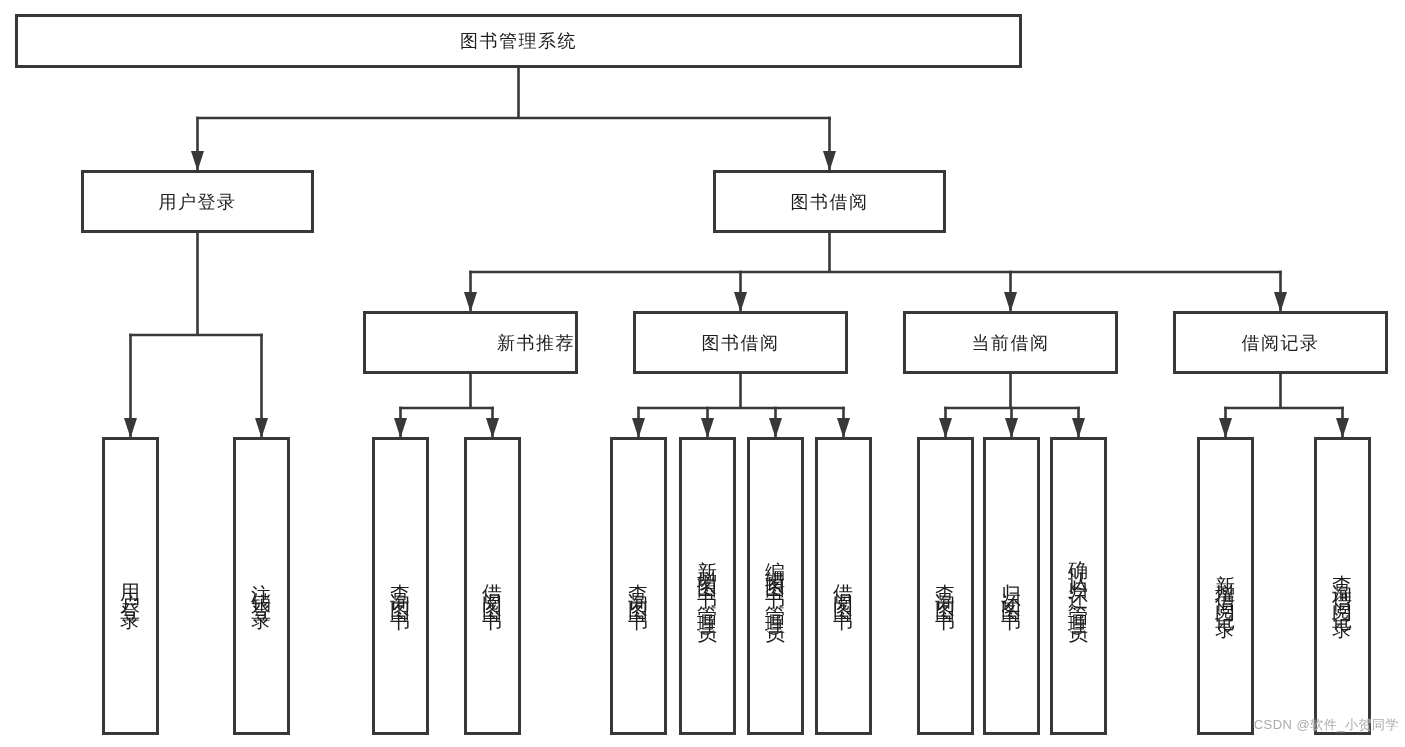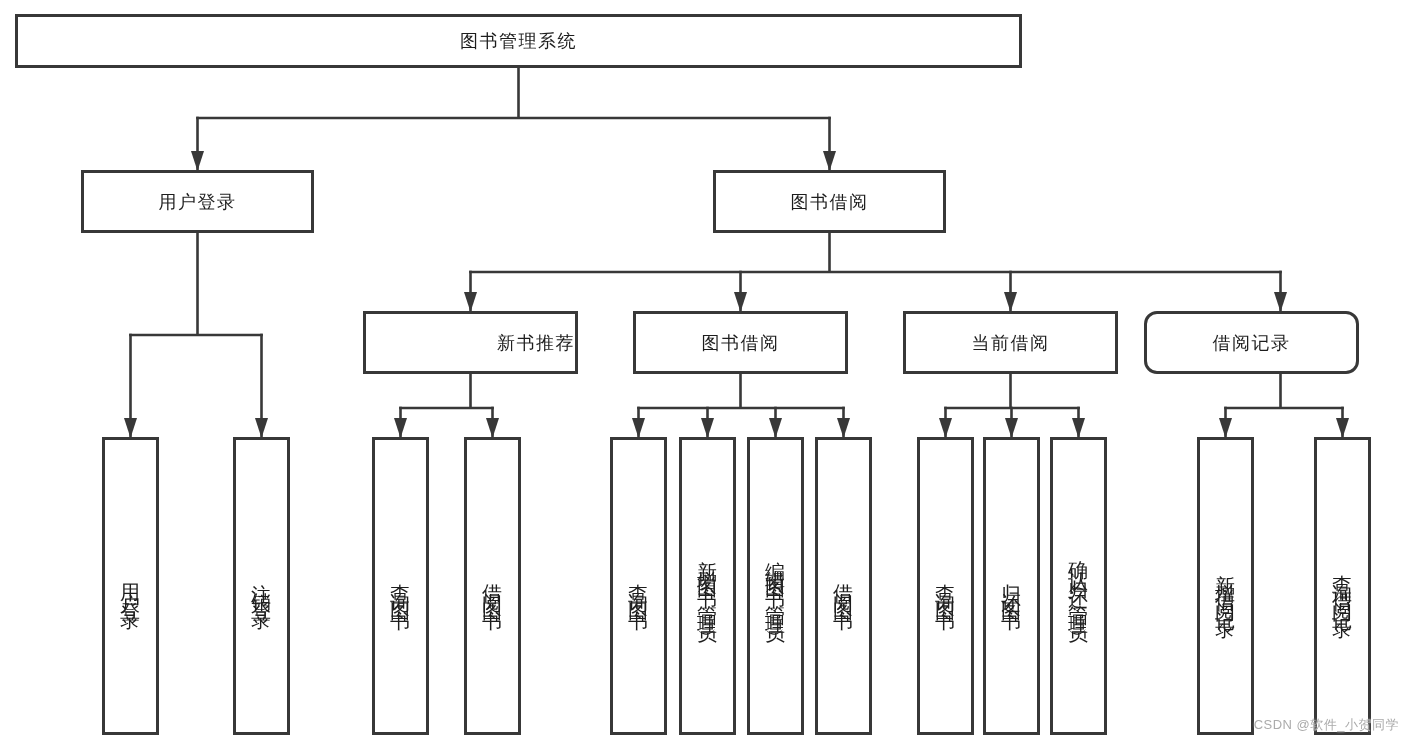--- a/index.html
+++ b/index.html
@@ -147,21 +147,21 @@
 
   <div class="box lvl3-box" style="left:363px;justify-content:flex-end;">
     <span class="hlabel">新书推荐</span>
   </div>
   <div class="box lvl3-box" style="left:903px;">
     <span class="hlabel">当前借阅</span>
   </div>
   <div class="box lvl3-box" style="left:633px;">
     <span class="hlabel">图书借阅</span>
   </div>
-  <div class="box lvl3-box" style="left:1144px;border-radius:13px;">
+  <div class="box lvl3-box" style="left:1173px;">
     <span class="hlabel">借阅记录</span>
   </div>
 
   <div class="leaf" style="left:102px;">
     <span>用户登录</span>
   </div>
   <div class="leaf" style="left:233px;">
     <span>注销登录</span>
   </div>
 

